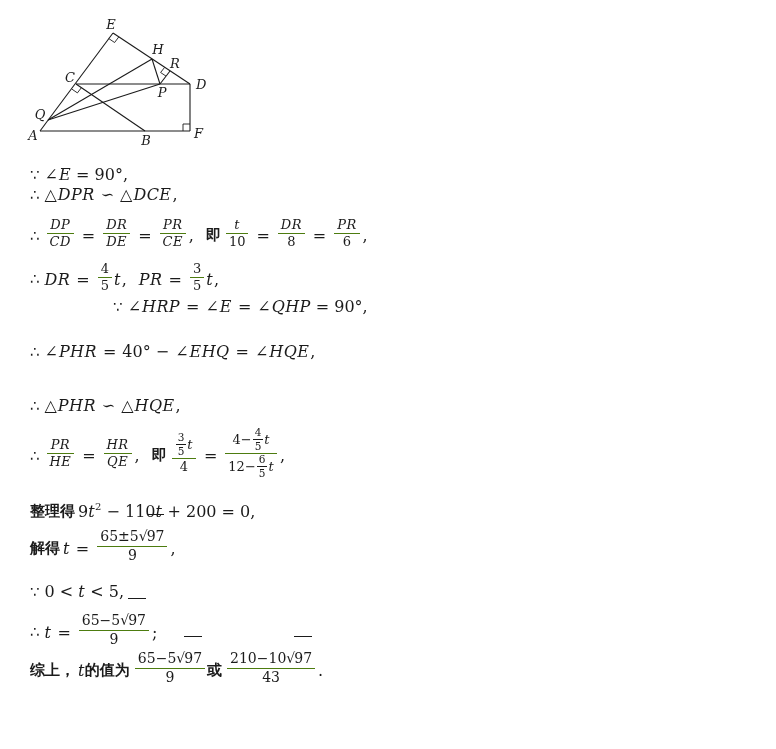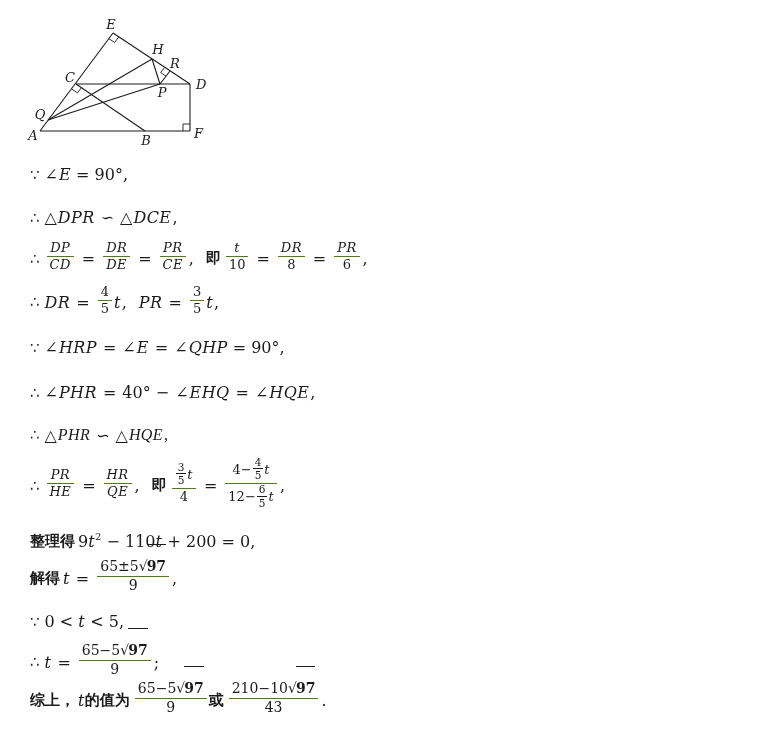--- a/index.html
+++ b/index.html
@@ -25,30 +25,30 @@
   .frac { display:inline-block; vertical-align:middle; text-align:center; font-size:13px; line-height:1.25; margin:0 2px; transform:translateY(-2px); }
   .frac > .num { display:block; border-bottom:1px solid #4d7c0f; padding:0 3px; }
   .frac > .den { display:block; padding:0 3px; }
 
   .sfrac { display:inline-block; vertical-align:middle; text-align:center; font-size:10.5px; line-height:1.2; margin:0 1px; transform:translateY(-1px); }
   .sfrac > .num { display:block; border-bottom:1px solid #1b1b1b; padding:0 2px; }
   .sfrac > .den { display:block; padding:0 2px; }
 
   .rfrac { font-size:14px; }
   .root { margin-right:-1px; }
-  .rad { border-top:1px solid #1b1b1b; padding-top:13px;font-weight:bold; }
+  .rad { border-top:1px solid #1b1b1b; padding-top:13px; }
 
   
   #l1  { margin-top:8px; }
-  #l2  { margin-top:23px; }
+  #l2  { }
   #l3  { margin-top:15px; }
   #l4  { margin-top:10px; }
-  #l5  { margin-top:18px; }
+  #l5  { margin-top:0;text-align:right; }
   #l6  { margin-top:25px; }
-  #l7  { margin-top:23px;font-family:Liberation Serif, serif; }
+  #l7  { margin-top:34px; }
   #l8  { margin-top:14px; }
   #l9  { margin-top:19px; }
   #l10 { margin-top:9px; }
   #l11 { margin-top:15px; }
   #l12 { margin-top:13px; }
   #l13 { margin-top:2px; }
 
   svg text { font-family:"DejaVu Serif",serif; font-style:italic; font-size:13px; fill:#1b1b1b; }
 </style>
 </head>

